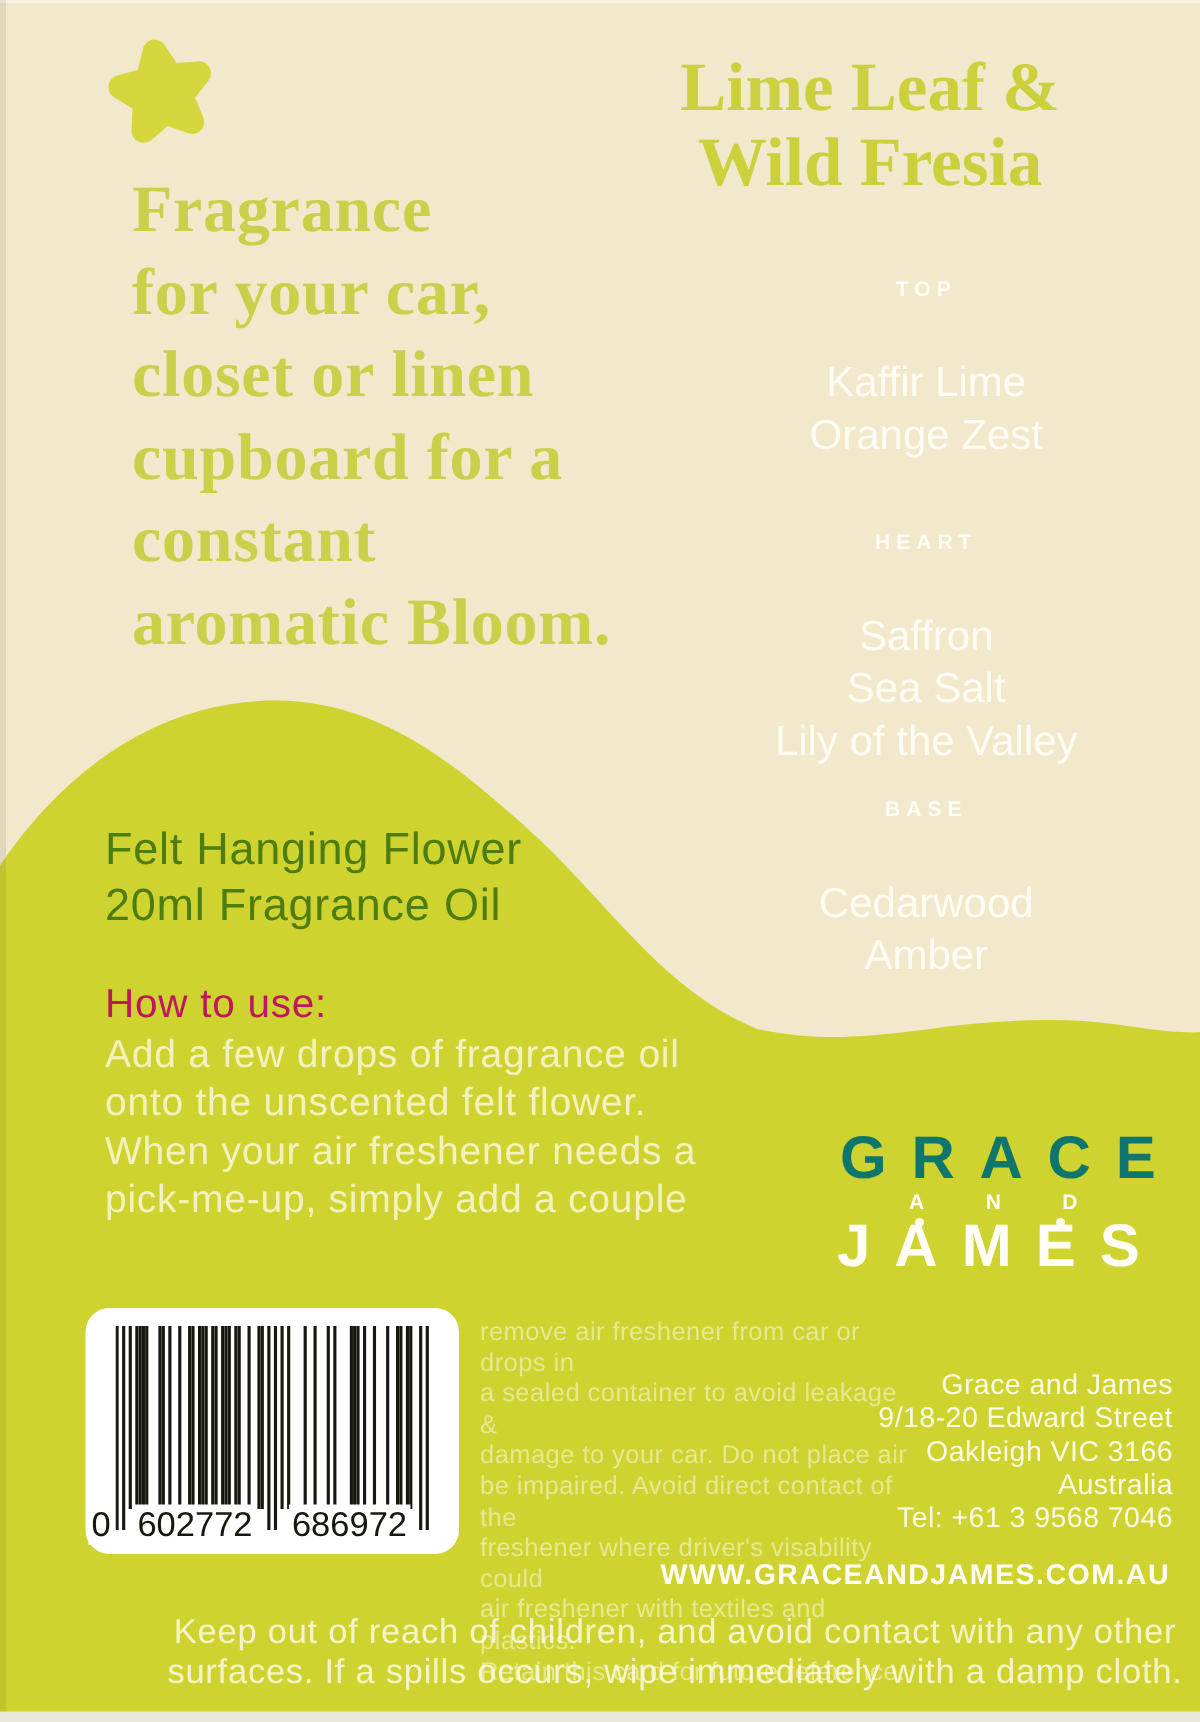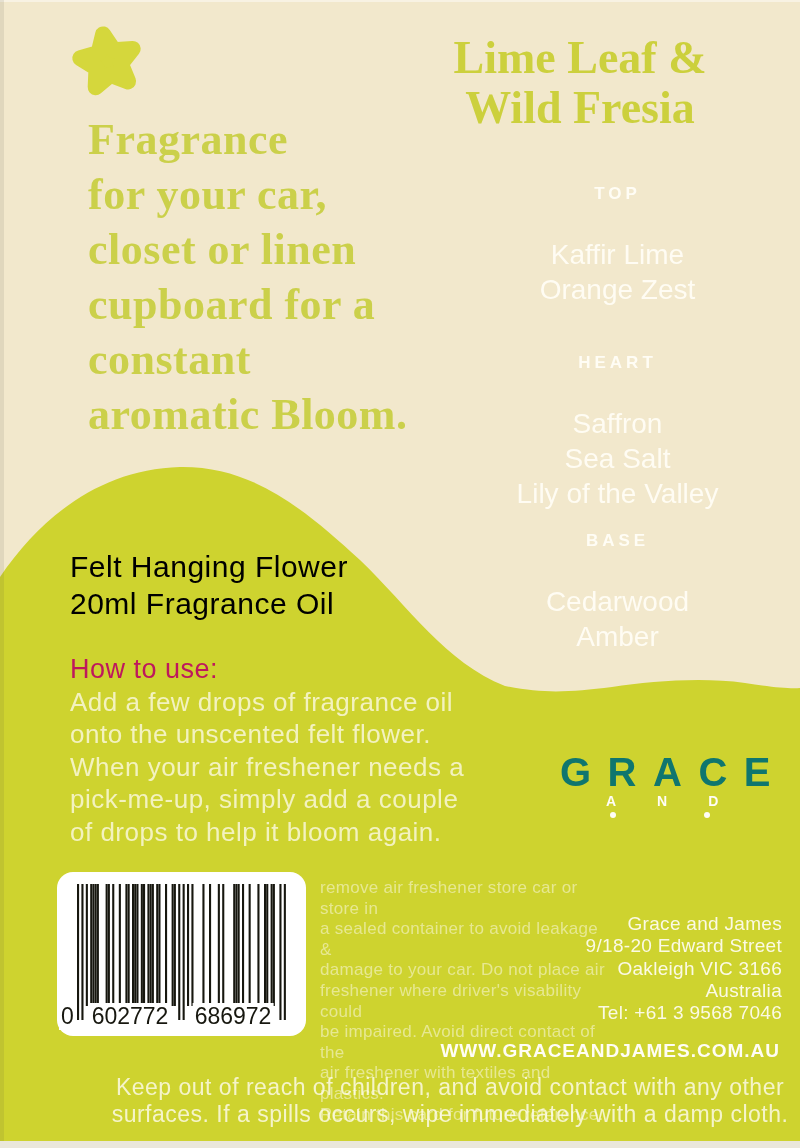--- a/index.html
+++ b/index.html
@@ -28,33 +28,33 @@
     left:430px;top:33px;width:300px;
     text-align:center;
     font-family:"Liberation Serif",serif;
     font-weight:bold;
     font-size:46px;line-height:50px;
     color:#ccd03d;
   }
 
   .note-label{
     left:460px;width:315px;text-align:center;
-    font-size:17px;font-weight:bold;letter-spacing:4px;
+    font-size:14px;font-weight:bold;letter-spacing:4px;
     color:#fffdf5;
   }
   .note-items{
     left:460px;width:315px;text-align:center;
     font-size:28px;line-height:35px;
     color:rgba(255,253,244,0.95);
   }
 
   .product{
     left:70px;top:548px;
     font-size:30px;line-height:37px;
-    color:#000000;letter-spacing:0.5px;
+    color:#4d7c0f;letter-spacing:0.5px;
   }
   .howto-head{
     left:70px;top:652px;
     font-size:27px;line-height:34px;
     color:#be185d;letter-spacing:0.5px;
   }
   .howto-body{
     left:70px;top:686px;width:460px;
     font-size:26px;line-height:32.4px;
     color:rgba(255,252,240,0.75);
@@ -163,25 +163,25 @@
     <div>Felt Hanging Flower</div>
     <div>20ml Fragrance Oil</div>
   </div>
 
   <div class="abs howto-head">How to use:</div>
   <div class="abs howto-body">
     <div>Add a few drops of fragrance oil</div>
     <div>onto the unscented felt flower.</div>
     <div>When your air freshener needs a</div>
     <div>pick-me-up, simply add a couple</div>
-    <div>of drops to help it bloom again.</div>
   </div>
 
   <div class="abs logo-grace">GRACE</div>
   <div class="abs logo-and">AND</div>
+  <div class="abs logo-james">JAMES</div>
   <div class="abs logo-dot" style="left:610px;top:812px"></div>
   <div class="abs logo-dot" style="left:704px;top:812px"></div>
 
   <div class="abs barcode-box">
     <svg class="barcode-bars" width="209" height="140" viewBox="0 0 209 140" xmlns="http://www.w3.org/2000/svg">
         <rect x="0.00" y="0" width="2.1" height="136" fill="#17170f"></rect>
         <rect x="4.40" y="0" width="2.1" height="136" fill="#17170f"></rect>
         <rect x="8.80" y="0" width="2.1" height="122" fill="#17170f"></rect>
         <rect x="13.20" y="0" width="2.1" height="122" fill="#17170f"></rect>
         <rect x="15.40" y="0" width="2.1" height="122" fill="#17170f"></rect>
@@ -226,25 +226,25 @@
         <rect x="195.80" y="0" width="2.1" height="122" fill="#17170f"></rect>
         <rect x="202.40" y="0" width="2.1" height="136" fill="#17170f"></rect>
         <rect x="206.80" y="0" width="2.1" height="136" fill="#17170f"></rect>
       </svg>
     <span class="bc-digit" style="left:2px;bottom:6px;">0</span>
     <span class="bc-digit" style="left:73px;bottom:6px;transform:translateX(-50%);">602772</span>
     <span class="bc-digit" style="left:176px;bottom:6px;transform:translateX(-50%);">686972</span>
   </div>
 
   <div class="abs fine-print">
-    <div>remove air freshener store car or store in</div>
+    <div>remove air freshener from car or drops in</div>
     <div>a sealed container to avoid leakage &amp;</div>
     <div>damage to your car. Do not place air</div>
+    <div>be impaired. Avoid direct contact of the</div>
     <div>freshener where driver's visability could</div>
-    <div>be impaired. Avoid direct contact of the</div>
     <div>air freshener with textiles and plastics.</div>
     <div>Retain this card for future reference.</div>
   </div>
 
   <div class="abs address">
     <div>Grace and James</div>
     <div>9/18-20 Edward Street</div>
     <div>Oakleigh VIC 3166</div>
     <div>Australia</div>
     <div>Tel: +61 3 9568 7046</div>

